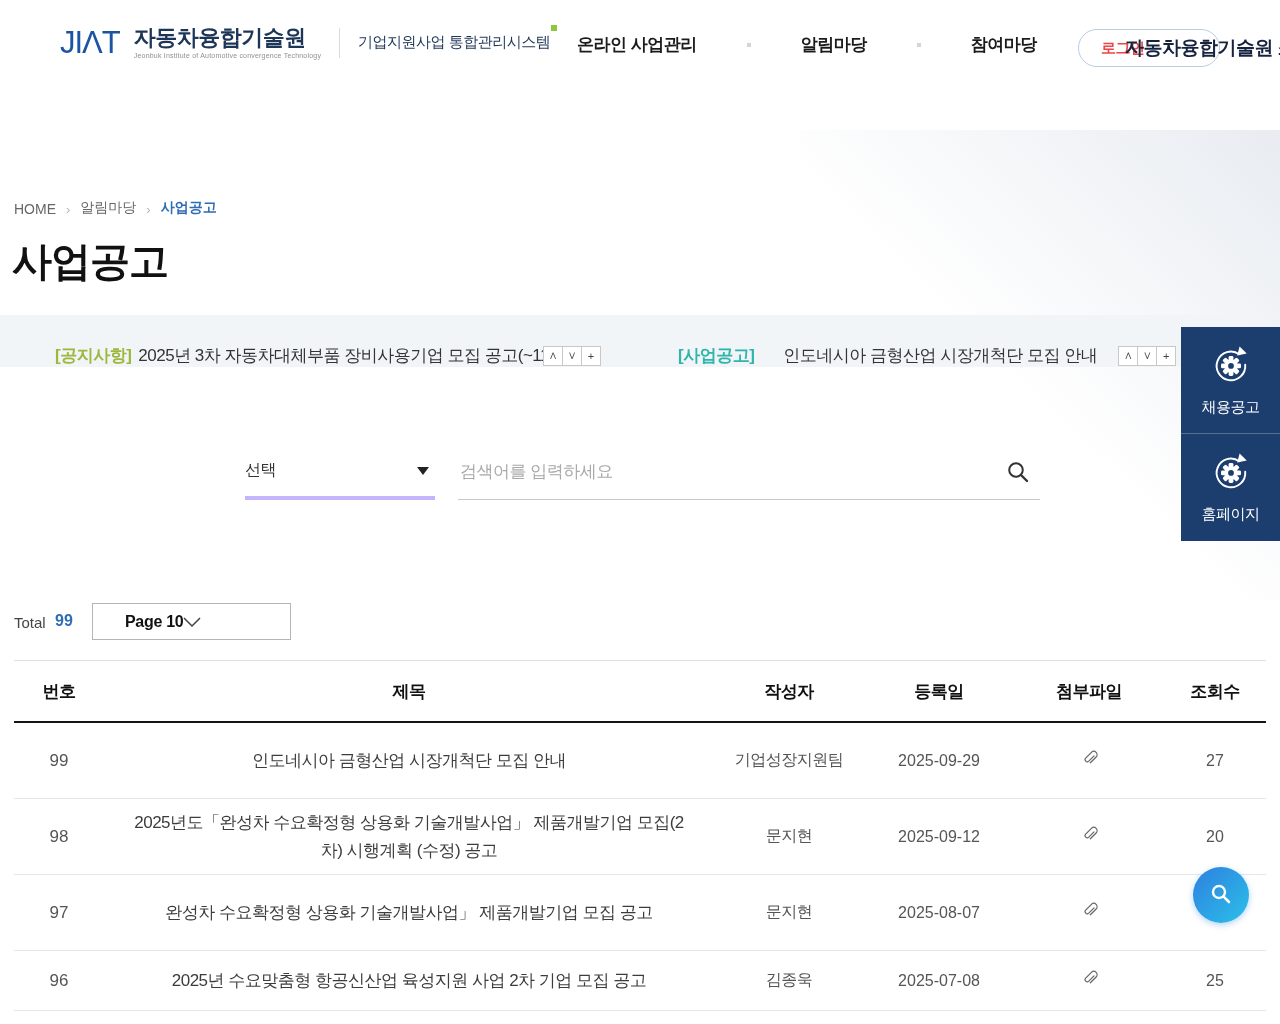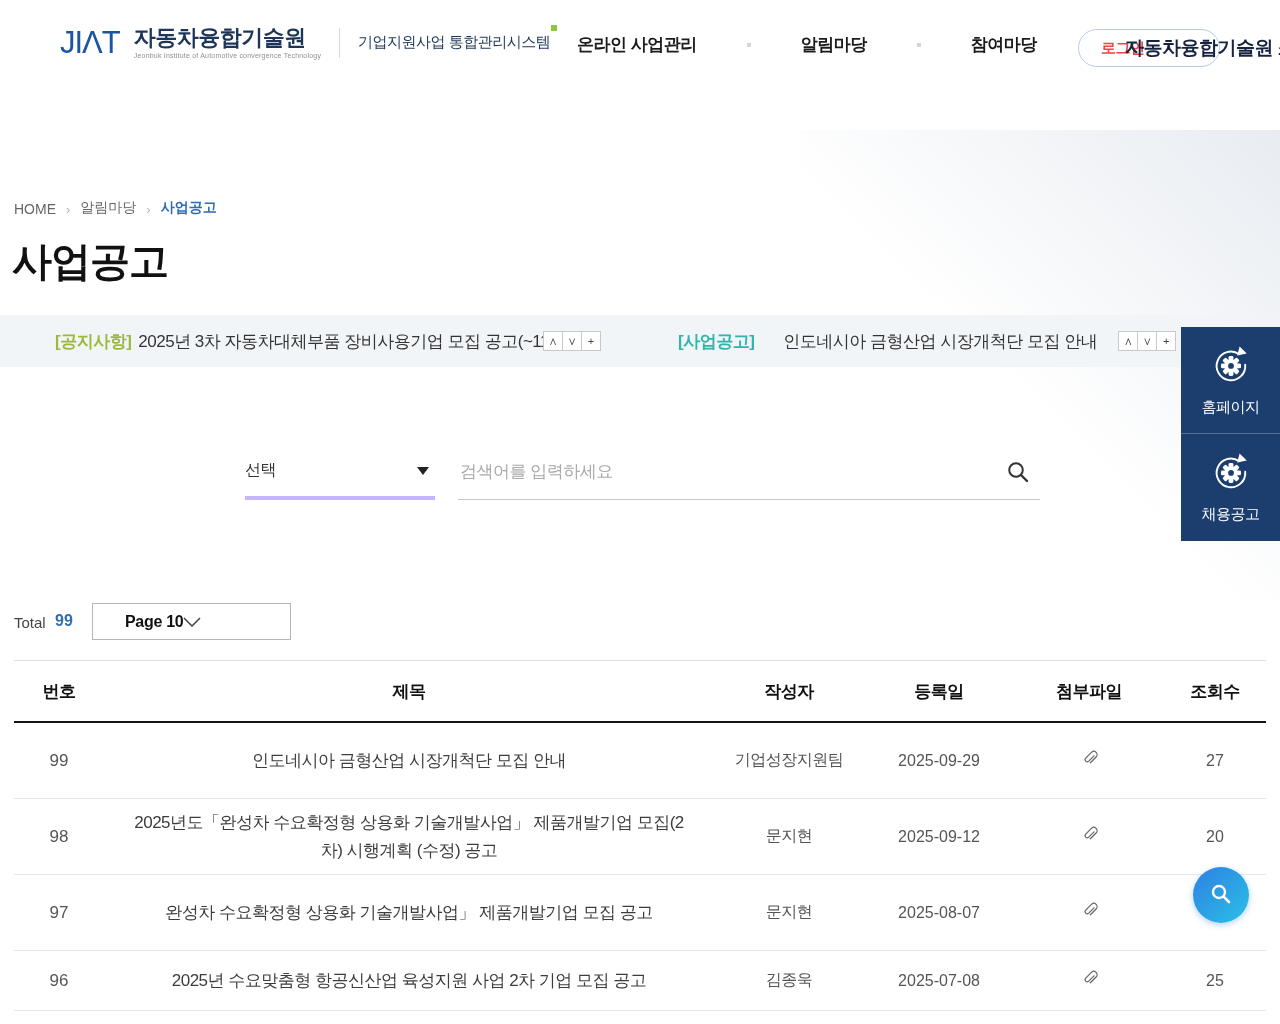--- a/index.html
+++ b/index.html
@@ -31,21 +31,21 @@
       background:linear-gradient(to left bottom, #e8ecf1 0%, rgba(232,236,241,0) 55%); z-index:0; }
 
   
   .breadcrumb { position:absolute; left:14px; top:199px; display:flex; align-items:flex-end; gap:10px; z-index:2; }
   .crumb { font-size:14px; color:#666; cursor:pointer; }
   .crumb-sep { font-size:13px; color:#b5b5b5; }
   .crumb-active { color:#2e6db4; font-weight:700; }
   .page-title { position:absolute; left:12px; top:234px; font-size:40px; font-weight:800; color:#111; letter-spacing:-1px; z-index:2; }
 
   
-  .notice-bar { position:absolute; left:0; top:315px; width:1226px; height:52px; background:#f2f5f8; display:flex; z-index:3; }
+  .notice-bar { position:absolute; left:0; top:315px; width:1226px; height:52px; background:#f2f5f8; display:flex; z-index:3;align-items:flex-end; }
   .notice-half { width:640px; display:flex; align-items:center; }
   .notice-half.left { padding-left:55px; }
   .notice-half.right { padding-left:38px;gap:22px; }
   .notice-tag { font-size:17px; font-weight:600; letter-spacing:-0.5px; white-space:nowrap; }
   .notice-tag.green { color:#9cb93e; }
   .notice-tag.teal { color:#2fb5ab; }
   .notice-title { font-size:17px; color:#333; letter-spacing:-0.5px; margin-left:7px; white-space:nowrap; overflow:hidden; cursor:pointer; }
   .notice-controls { display:flex; margin-left:auto; }
   .notice-half.left .notice-controls { margin-right:39px; }
   .notice-half.right .notice-controls { margin-right:50px; }
@@ -170,38 +170,38 @@
           <g fill="#fff">
             <rect x="19.5" y="12.5" width="5" height="21" rx="1.5"></rect>
             <rect x="19.5" y="12.5" width="5" height="21" rx="1.5" transform="rotate(45 22 23)"></rect>
             <rect x="19.5" y="12.5" width="5" height="21" rx="1.5" transform="rotate(90 22 23)"></rect>
             <rect x="19.5" y="12.5" width="5" height="21" rx="1.5" transform="rotate(135 22 23)"></rect>
           </g>
           <circle cx="22" cy="23" r="7" fill="#fff"></circle>
           <circle cx="22" cy="23" r="3" fill="#1c3e6e"></circle>
         </svg>
       </span>
-      <span class="quick-label">홈페이지</span>
+      <span class="quick-label">채용공고</span>
     </div>
     <div class="quick-item">
       <span>
         <svg width="42" height="42" viewBox="0 0 44 44">
           <path d="M 30.6 10.7 A 15 15 0 1 0 36.9 21.7" fill="none" stroke="#fff" stroke-width="2" stroke-linecap="round"></path>
           <polygon points="31,2.5 38.5,10 28.5,12" fill="#fff"></polygon>
           <g fill="#fff">
             <rect x="19.5" y="12.5" width="5" height="21" rx="1.5"></rect>
             <rect x="19.5" y="12.5" width="5" height="21" rx="1.5" transform="rotate(45 22 23)"></rect>
             <rect x="19.5" y="12.5" width="5" height="21" rx="1.5" transform="rotate(90 22 23)"></rect>
             <rect x="19.5" y="12.5" width="5" height="21" rx="1.5" transform="rotate(135 22 23)"></rect>
           </g>
           <circle cx="22" cy="23" r="7" fill="#fff"></circle>
           <circle cx="22" cy="23" r="3" fill="#1c3e6e"></circle>
         </svg>
       </span>
-      <span class="quick-label">채용공고</span>
+      <span class="quick-label">홈페이지</span>
     </div>
   </div>
 
   <div class="search-row">
     <div class="cat-select">
       <span class="cat-select-label">선택</span>
       <span class="cat-caret"></span>
     </div>
     <div class="search-field">
       <input class="search-input" type="text" placeholder="검색어를 입력하세요" style="">

